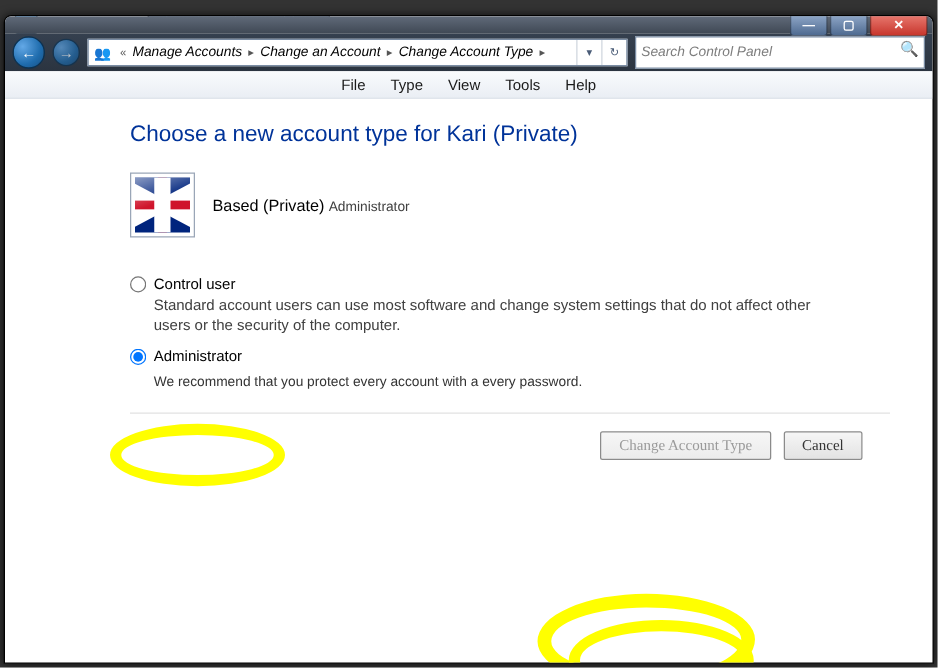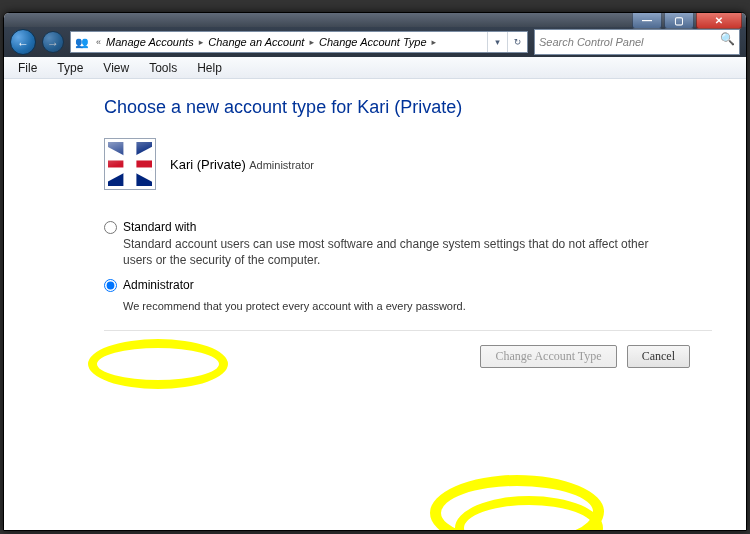--- a/index.html
+++ b/index.html
@@ -12,23 +12,23 @@
   .winbtn.max { background: linear-gradient(#8fa7c8,#4f6b91); }
   .winbtn.close { background: linear-gradient(#e8796f,#c8372e); width: 46px; }
   .navbar { height: 30px; background: linear-gradient(#35404f,#2b3440); display: flex; align-items: center; padding: 0 6px; gap: 6px; }
   .navbtn { width: 26px; height: 26px; border-radius: 50%; background: radial-gradient(circle at 30% 30%, #63a8e6, #1f6cad 60%, #174f82); border: 1px solid #0c3252; display: flex; align-items: center; justify-content: center; color: #fff; font-size: 12px; }
   .addr { flex: 1; height: 22px; background: #fff; border: 1px solid #7a8ca3; display: flex; align-items: center; font-size: 11px; color: #000; }
   .addr .icon { width: 16px; height: 16px; margin: 0 3px; display: flex; align-items: center; justify-content: center; }
   .addr .sep { color: #555; padding: 0 3px; font-size: 9px; }
   .addr .crumb { padding: 0 2px; white-space: nowrap; cursor: default; font-style: italic; }
   .addr .tools { margin-left: auto; display: flex; }
   .addr .tbtn { width: 20px; height: 20px; border-left: 1px solid #cfd6de; display: flex; align-items: center; justify-content: center; color: #4a5c77; font-size: 9px; }
-  .search { width: 206px; height: 22px; background: #fff; border: 1px solid #7a8ca3; display: flex; align-items: center; padding: 12px 4px; color: #7d7d7d; font-style: italic; font-size: 11px; position: relative; }
+  .search { width: 232px; height: 22px; background: #fff; border: 1px solid #7a8ca3; display: flex; align-items: center; padding: 12px 4px; color: #7d7d7d; font-style: italic; font-size: 11px; position: relative; }
   .search .sicon { position: absolute; right: 4px; top: 2px; color: #3a6ea5; font-size: 12px; font-style: normal; }
-  .menubar { height: 22px; background: linear-gradient(#f9fbfd,#eaeef4); border-bottom: 1px solid #d6dde6; display: flex; align-items: center; padding: 0 6px; gap: 4px; font-size: 12px; color: #1a1a1a; }
+  .menubar { height: 22px; background: linear-gradient(#f9fbfd,#eaeef4); border-bottom: 1px solid #d6dde6; display: flex; align-items: center; padding: 0 6px; gap: 4px; font-size: 12px; color: #1a1a1a; justify-content: center; }
   .menubar span { padding: 2px 8px; cursor: default; }
   .content { padding: 18px 34px 0 100px; position: relative; height: 420px; }
   .heading { color: #003399; font-size: 18px; margin-bottom: 20px; }
   .user-row { display: flex; gap: 14px; margin-bottom: 30px; align-items: center; }
   .avatar { width: 52px; height: 52px; border: 1px solid #9aa6b7; padding: 3px; position: relative; }
   .flag { width: 100%; height: 100%; background: #00247d; position: relative; overflow: hidden; }
   .flag::before, .flag::after { content: ""; position: absolute; }
   .flag::before { left: 0; right: 0; top: 50%; height: 30%; transform: translateY(-50%); background: #fff; }
   .flag::after  { top: 0; bottom: 0; left: 50%; width: 30%; transform: translateX(-50%); background: #fff; }
   .flag .diag1, .flag .diag2 { position: absolute; left: -20%; right: -20%; top: 50%; height: 22%; background: #fff; transform-origin: center; }
@@ -124,33 +124,33 @@
           <div class="diag1"></div>
             <div class="diag2"></div>
           <div class="rv"></div>
             <div class="rh"></div>
         </div>
         <div class="shine"></div>
       </div>
       <div class="uinfo">
         <div class="uname rel">
           <span class="mark mk-name"></span>
-          <span>Kari (Private)</span>
+          <span>Based (Private)</span>
         </div>
         <div class="role rel">
           <span class="mark mk-role"></span>
           <span>Administrator</span>
         </div>
       </div>
     </div>
 
     <div class="opt">
       <label>
         <input type="radio" name="acct" style="">
-        <span>Standard with</span>
+        <span>Control user</span>
       </label>
       <div class="desc">Standard account users can use most software and change system settings that do not affect other users or the security of the computer.</div>
     </div>
 
     <div class="opt">
       <label>
         <input type="radio" name="acct" checked="" style="">
         <span>Administrator</span>
       </label>
     </div>

